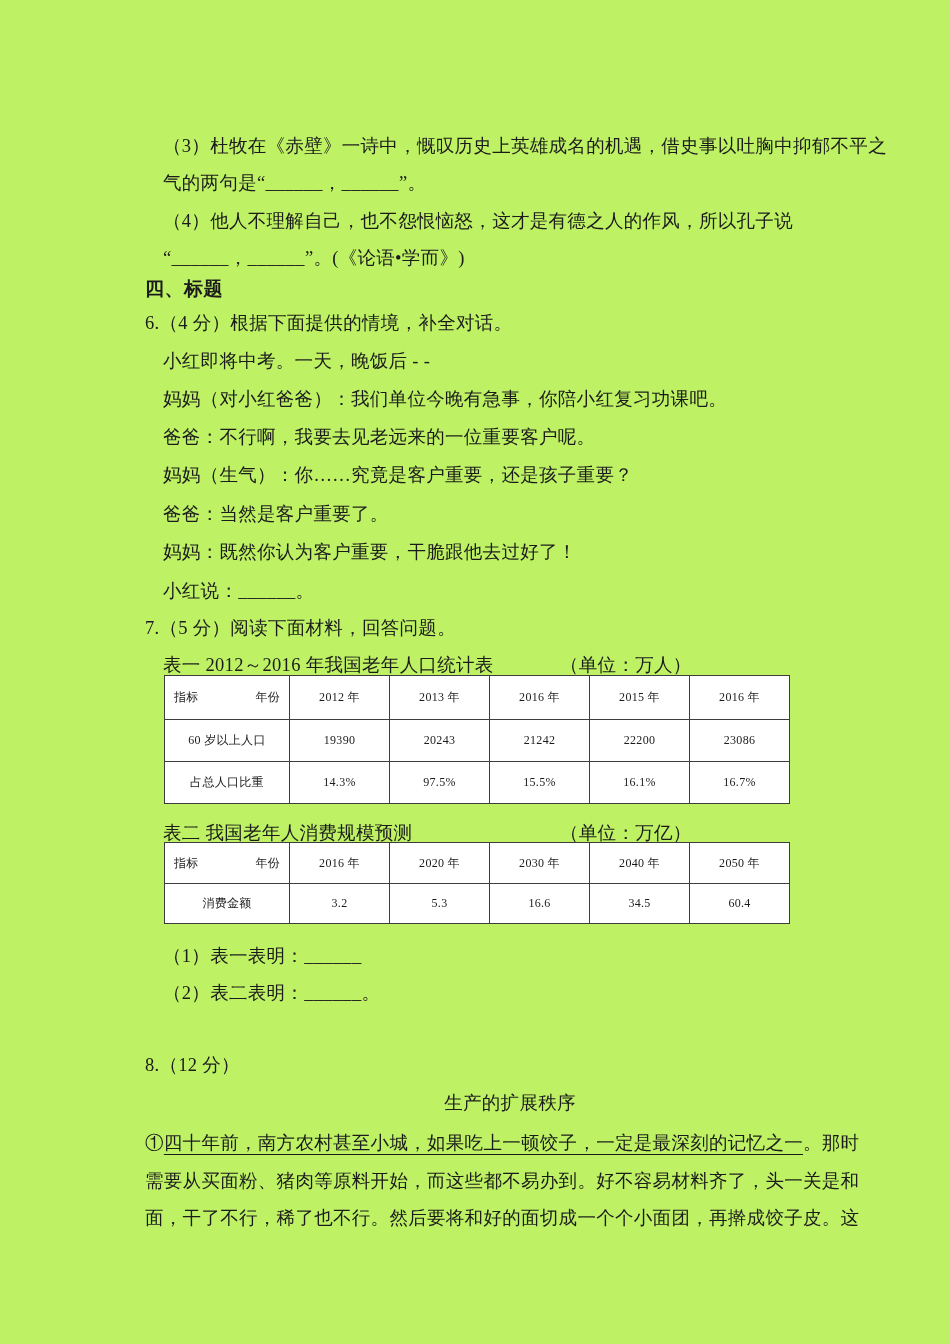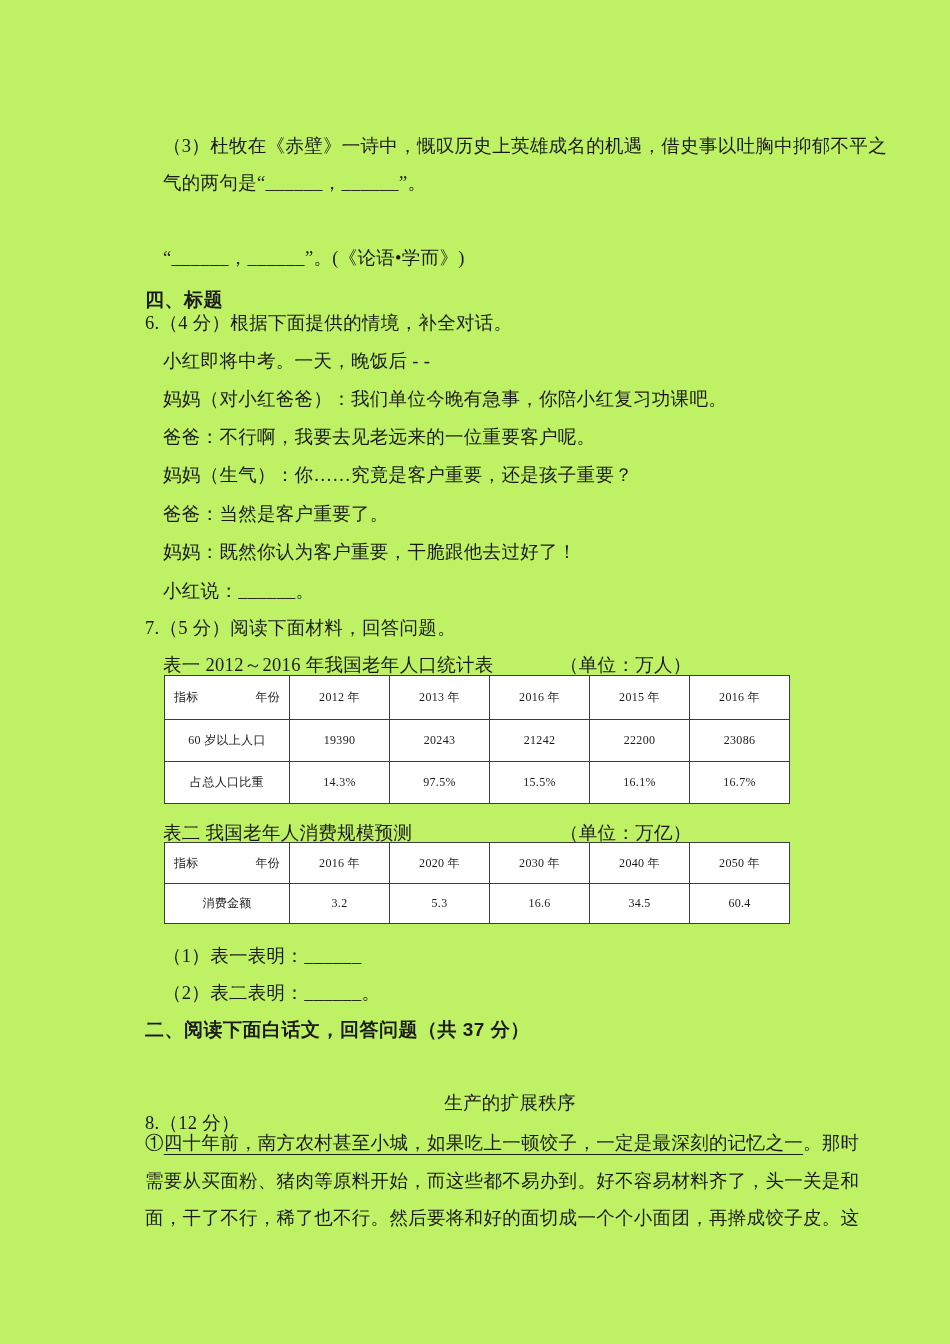--- a/index.html
+++ b/index.html
@@ -63,23 +63,24 @@
   .corner { justify-content:space-between; padding:0 9px; }
 </style>
 </head>
 <body>
 
 <div class="page">
 
   <div class="line" style="top:133px">（3）杜牧在《赤壁》一诗中，慨叹历史上英雄成名的机遇，借史事以吐胸中抑郁不平之</div>
   <div class="line" style="top:170px">气的两句是“______，______”。</div>
 
+  <div class="line" style="top:208px">（4）他人不理解自己，也不怨恨恼怒，这才是有德之人的作风，所以孔子说</div>
   <div class="line" style="top:245px">“______，______”。(《论语•学而》)</div>
 
-  <div class="line sec" style="top:287px">四、标题</div>
+  <div class="line sec" style="top:276px">四、标题</div>
 
   <div class="line qnum" style="top:310px">6.（4 分）根据下面提供的情境，补全对话。</div>
   <div class="line" style="top:348px">小红即将中考。一天，晚饭后 - -</div>
   <div class="line" style="top:386px">妈妈（对小红爸爸）：我们单位今晚有急事，你陪小红复习功课吧。</div>
   <div class="line" style="top:424px">爸爸：不行啊，我要去见老远来的一位重要客户呢。</div>
   <div class="line" style="top:462px">妈妈（生气）：你……究竟是客户重要，还是孩子重要？</div>
   <div class="line" style="top:539px">妈妈：既然你认为客户重要，干脆跟他去过好了！</div>
   <div class="line" style="top:501px">爸爸：当然是客户重要了。</div>
   <div class="line" style="top:578px">小红说：______。</div>
 
@@ -136,23 +137,22 @@
     <div class="c">3.2</div>
     <div class="c">5.3</div>
     <div class="c">16.6</div>
     <div class="c">34.5</div>
     <div class="c">60.4</div>
   </div>
 
   <div class="line" style="top:943px">（1）表一表明：______</div>
   <div class="line" style="top:980px">（2）表二表明：______。</div>
 
-  <div class="line sec" style="top:1017px">二、阅读下面白话文，回答问题（共 37 分）</div>
 
-  <div class="line qnum" style="top:1110px">8.（12 分）</div>
+  <div class="line qnum" style="top:1052px">8.（12 分）</div>
   <div class="line center-title" style="top:1090px">生产的扩展秩序</div>
 
   <div class="line flush" style="top:1130px">
     <span>①</span><span class="ul">四十年前，南方农村甚至小城，如果吃上一顿饺子，一定是最深刻的记忆之一</span><span>。那时</span>
   </div>
   <div class="line flush" style="top:1168px">需要从买面粉、猪肉等原料开始，而这些都不易办到。好不容易材料齐了，头一关是和</div>
   <div class="line flush" style="top:1205px">面，干了不行，稀了也不行。然后要将和好的面切成一个个小面团，再擀成饺子皮。这</div>
 
 </div>
 

